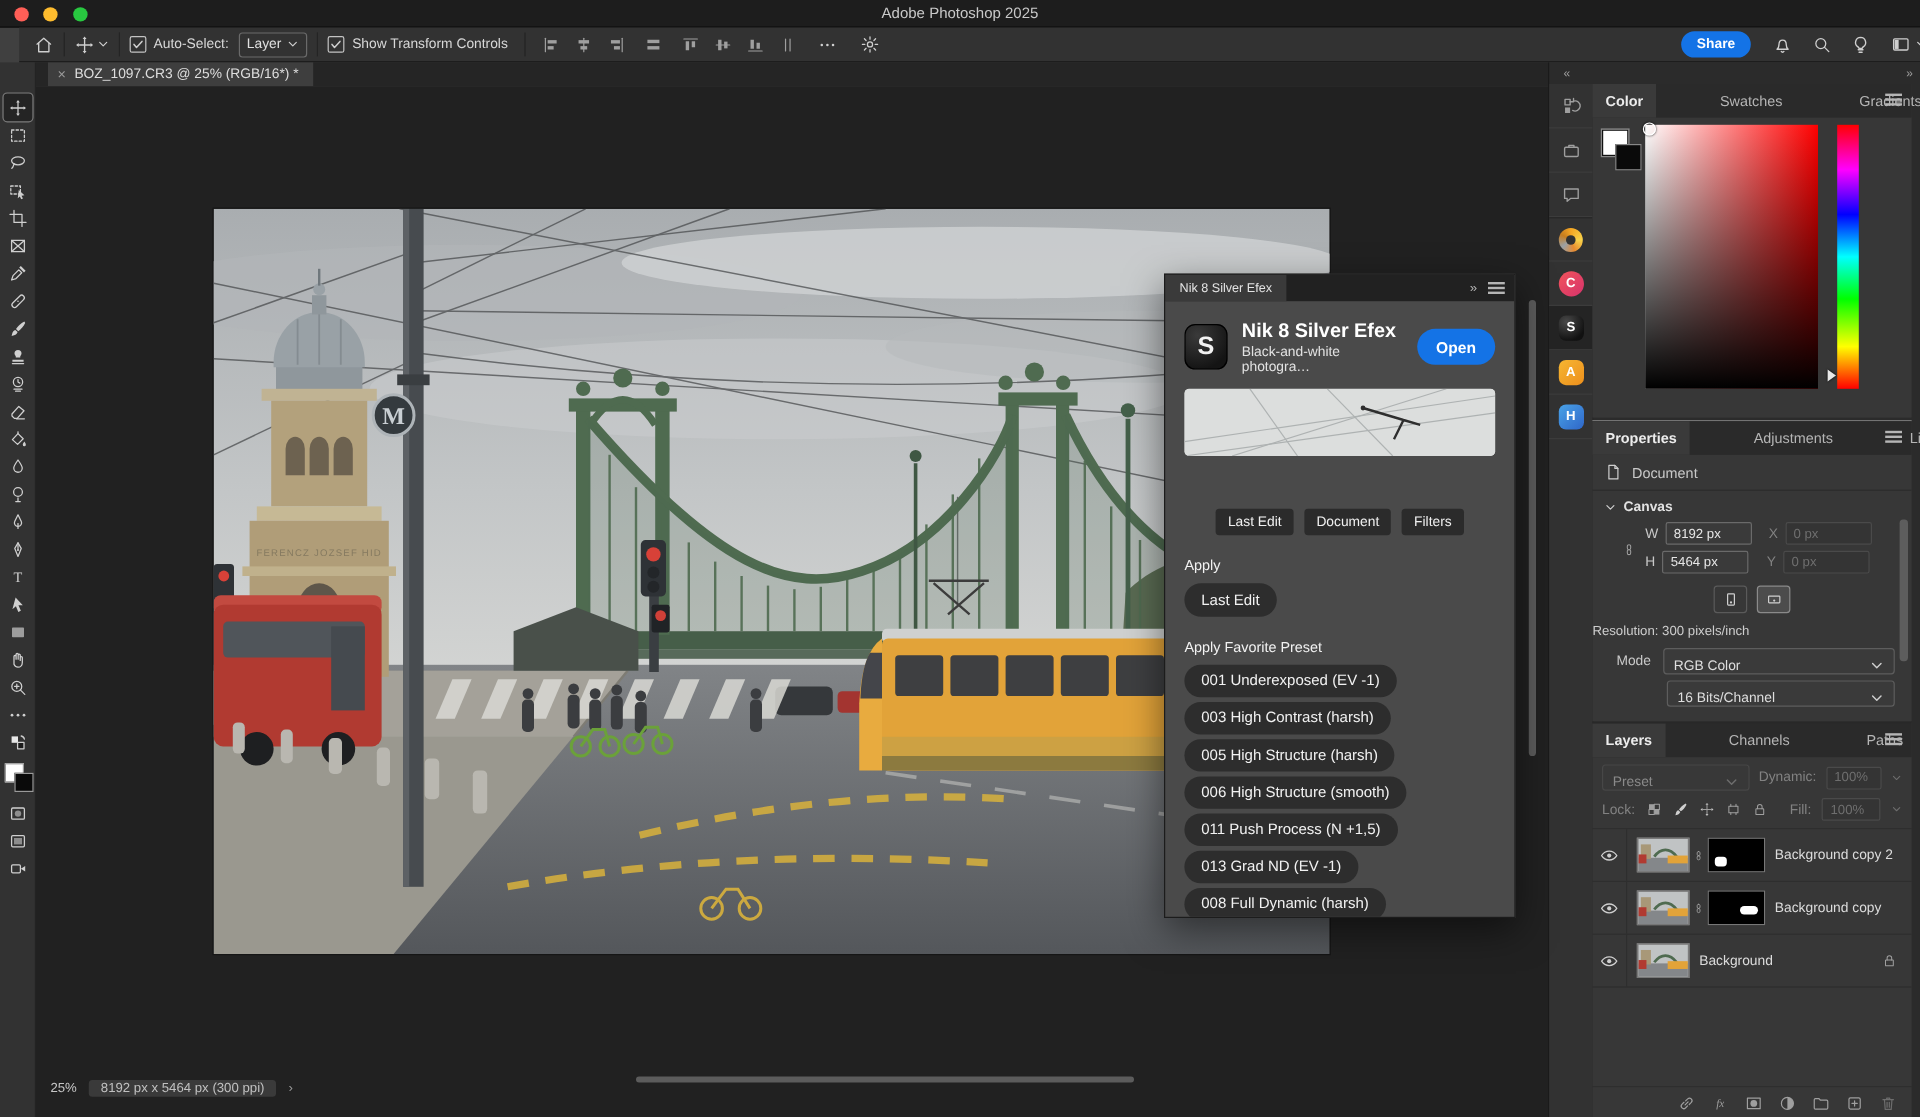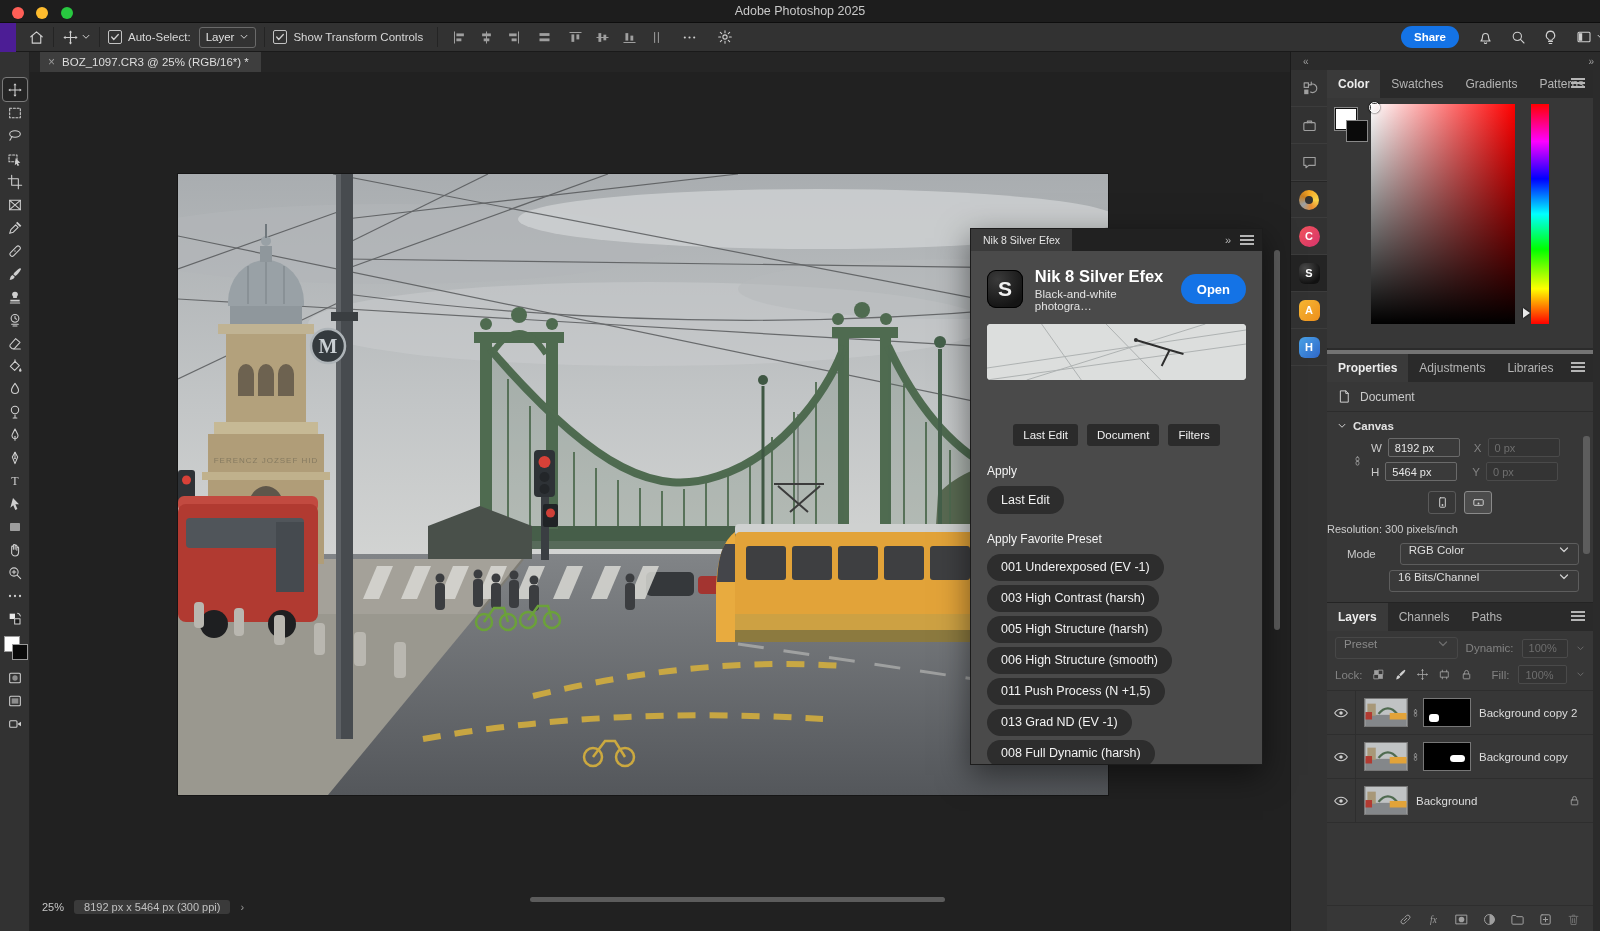--- a/index.html
+++ b/index.html
@@ -1,16 +1,16 @@
 <!DOCTYPE html>
 <html><head>
 <meta charset="utf-8">
 <style>
   html,body{margin:0;padding:0;background:#111;}
-  #app{position:relative;width:1600px;height:931px;overflow:hidden;background:#4c1d95;
+  #app{position:relative;width:1600px;height:931px;overflow:hidden;background:#404040;
        font-family:"Liberation Sans","DejaVu Sans",sans-serif;color:#d6d6d6;
        -webkit-font-smoothing:antialiased;}
   .abs{position:absolute;}
   .row{display:flex;align-items:center;}
   .ico{display:inline-flex;align-items:center;justify-content:center;flex:0 0 auto;}
   .ico svg{width:100%;height:100%;stroke:#cfcfcf;fill:none;stroke-width:1.6;stroke-linecap:round;stroke-linejoin:round;}
   .ico.dim svg{stroke:#9f9f9f;}
   .ico.dark svg{stroke:#6d6d6d;}
 
   
@@ -80,21 +80,21 @@
   .chev{font-size:10px;color:#9f9f9f;letter-spacing:-1px;}
   .pstrip{position:absolute;left:0;top:18px;width:36px;bottom:0;background:#323232;border-right:1px solid #262626;}
   .pcell{width:36px;height:37px;display:flex;align-items:center;justify-content:center;border-bottom:1px solid #3c3c3c;box-sizing:border-box;}
   .pcell .ico{width:17px;height:17px;}
   .badge{width:21px;height:21px;border-radius:6px;display:flex;align-items:center;justify-content:center;
        font-size:11px;font-weight:bold;color:#fff;}
   .ring{width:20px;height:20px;border-radius:50%;background:conic-gradient(#f5a623,#f8d34a 90deg,#e98b2f 160deg,#9aa0a6 230deg,#c77d1f 300deg,#f5a623);position:relative;}
   .ring:after{content:"";position:absolute;left:6px;top:6px;width:8px;height:8px;border-radius:50%;background:#323232;}
 
   .pgroup{position:absolute;left:36px;width:266px;background:#373737;}
-  .ptabs{display:flex;align-items:stretch;background:#2a2a2a;height:28px;font-size:12px;color:#b5b5b5;position:relative;}
+  .ptabs{display:flex;align-items:stretch;background:#2a2a2a;height:28px;font-size:12px;color:#b5b5b5;position:relative;gap:42px;}
   .ptab{padding:0 11px;display:flex;align-items:center;}
   .ptab.active{background:#3a3a3a;color:#ececec;font-weight:bold;}
   .pmenu{position:absolute;right:8px;top:8px;width:14px;height:11px;}
   .pmenu i{display:block;height:2px;background:#b5b5b5;margin-bottom:2px;}
 
   .fgbg2{position:relative;width:34px;height:36px;}
   .fgbg2 .fg{position:absolute;left:2px;top:2px;width:20px;height:20px;background:#fff;border:1px solid #111;box-shadow:0 0 0 1px #888;}
   .fgbg2 .bg{position:absolute;left:13px;top:14px;width:20px;height:20px;background:#0a0a0a;border:1px solid #888;}
   .svbox{position:absolute;left:44px;top:6px;width:144px;height:220px;
        background:linear-gradient(to top,#000,rgba(0,0,0,0)),linear-gradient(to right,#fff,#ff0000);}
@@ -102,21 +102,21 @@
   .huebar{position:absolute;left:204px;top:6px;width:18px;height:220px;
        background:linear-gradient(to bottom,#f00,#f0f 17%,#00f 34%,#0ff 50%,#0f0 66%,#ff0 84%,#f00);}
   .huemark{position:absolute;left:196px;top:210px;width:0;height:0;border-top:5px solid transparent;
        border-bottom:5px solid transparent;border-left:7px solid #e8e8e8;filter:drop-shadow(0 0 1px #000);}
 
   .prop-label{font-size:11.5px;color:#c9c9c9;}
   .field{height:17px;border:1px solid #6a6a6a;border-radius:2px;background:#3a3a3a;display:inline-flex;
        align-items:center;padding:0 6px;font-size:11px;color:#e6e6e6;}
   .field.dis{border-color:#4a4a4a;background:#343434;color:#6e6e6e;}
   .seldd{height:20px;border:1px solid #5d5d5d;border-radius:3px;background:#3a3a3a;display:flex;
-       align-items:flex-start;padding:0 8px;font-size:11.5px;color:#dedede;}
+       align-items:flex-end;padding:0 8px;font-size:11.5px;color:#dedede;}
   .seldd .ico{margin-left:auto;width:12px;height:12px;}
   .seldd.dis{border-color:#474747;color:#8a8a8a;background:#383838;}
   .orient{width:26px;height:21px;border:1px solid #5a5a5a;border-radius:3px;display:flex;align-items:center;justify-content:center;}
   .orient.active{background:#4c4c4c;border-color:#8a8a8a;}
   .orient .ico{width:15px;height:15px;}
   .pscroll{position:absolute;right:3px;top:54px;width:7px;height:118px;border-radius:3px;background:#5d5d5d;}
 
   .dis-txt{color:#828282;font-size:11.5px;}
   .layerrow{position:relative;height:43px;border-bottom:1px solid #2e2e2e;display:flex;align-items:center;}
   .eyebox{width:28px;display:flex;justify-content:center;border-right:1px solid #2e2e2e;align-self:stretch;align-items:center;}
@@ -797,21 +797,21 @@
           <span class="bg"></span>
         </div>
         <div class="svbox">
           <span class="svpick"></span>
         </div>
         <div class="huebar"></div>
         <div class="huemark"></div>
       </div>
     </div>
 
-    <div class="pgroup" style="top:298px;height:250px;border-top:4px solid #737373;">
+    <div class="pgroup" style="top:298px;height:250px;border-top:1px solid #737373;">
       <div class="ptabs">
         <span class="ptab active">Properties</span>
         <span class="ptab">Adjustments</span>
         <span class="ptab">Libraries</span>
         <span class="pmenu">
             <i></i>
             <i></i>
             <i></i>
           </span>
       </div>
@@ -862,21 +862,21 @@
           <span class="orient active">
               <span class="ico">
                 <svg viewBox="0 0 24 24">
                   <rect x="4.5" y="7.5" width="15" height="9" rx="1"></rect>
                   <circle cx="12" cy="13.5" r="1.5" fill="#cfcfcf" stroke="none"></circle>
                 </svg>
               </span>
             </span>
         </div>
         <div style="text-align:left;padding-top:9px;font-size:11px;color:#cdcdcd;">Resolution: 300 pixels/inch</div>
-        <div class="row" style="padding:8px 14px 0 20px;gap:24px;">
+        <div class="row" style="padding:8px 14px 0 20px;gap:10px;">
           <span class="prop-label">Mode</span>
           <span class="seldd" style="flex:1;">
             <span>RGB Color</span>
             <span class="ico">
                 <svg viewBox="0 0 24 24">
                   <path d="M5 8l7 7 7-7" stroke-width="2.4"></path>
                 </svg>
               </span>
           </span>
         </div>

